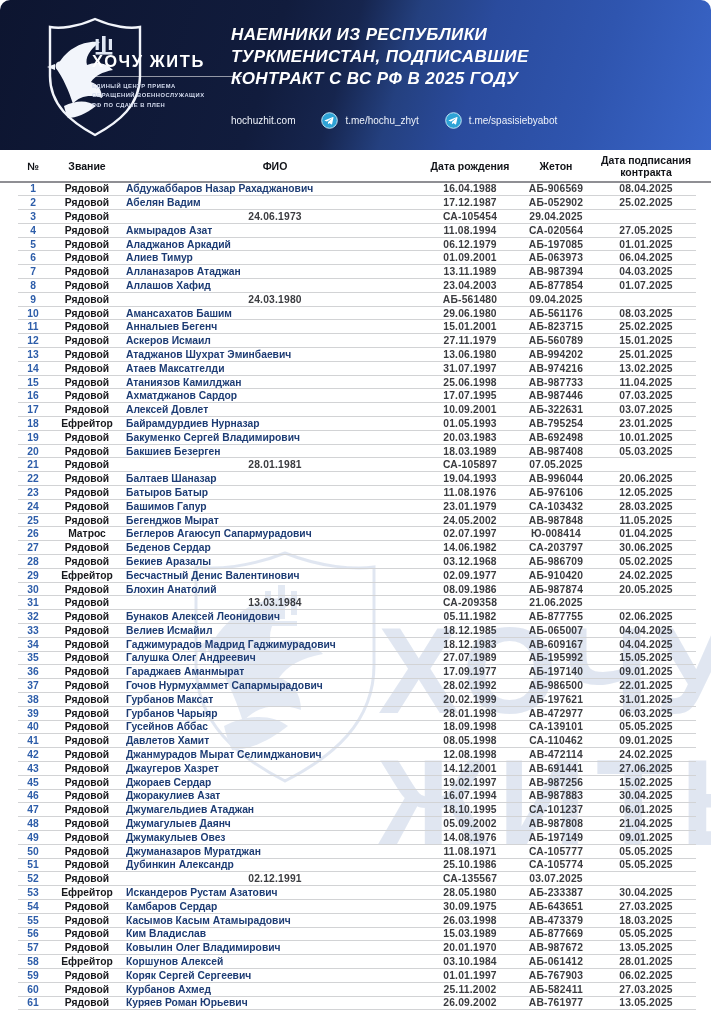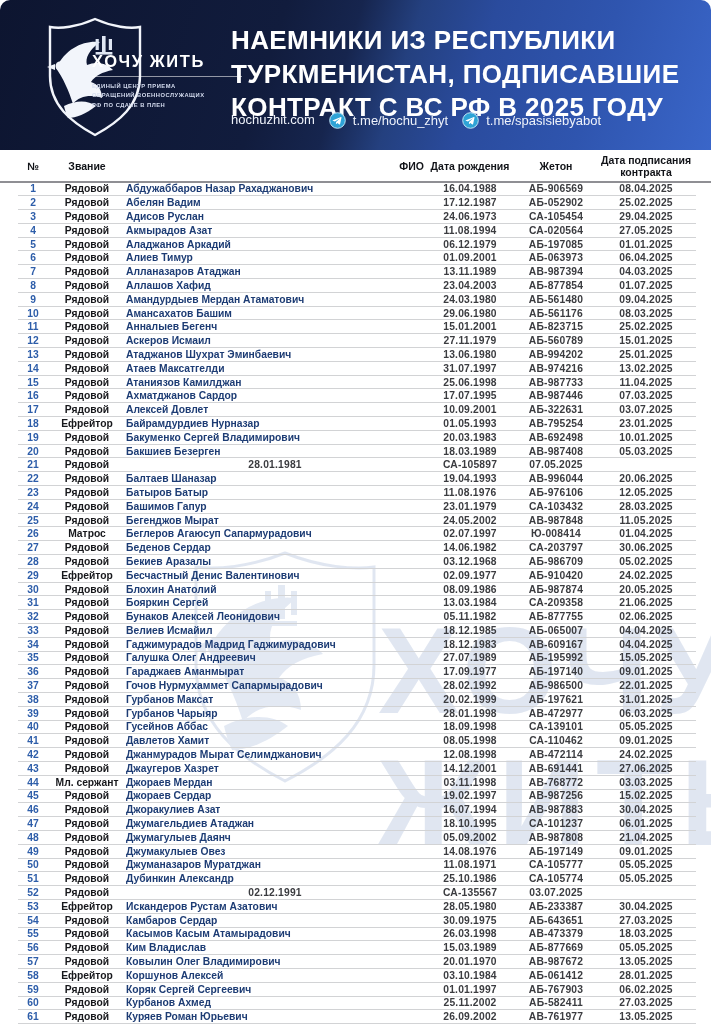--- a/index.html
+++ b/index.html
@@ -16,37 +16,37 @@
   .logo { position:absolute; left:28px; top:8px; width:210px; height:138px; }
   .logo svg.shield { position:absolute; left:6px; top:6px; }
   .logo-text { position:absolute; left:64px; top:44px; width:150px; }
   .brand {
     color:#fff; font-size:16.5px; font-weight:700; letter-spacing:1.6px; white-space:nowrap;
     padding-bottom:5px; border-bottom:1px solid rgba(255,255,255,.55); margin-bottom:5px;
   }
   .logo-sub { color:#d4dcef; font-size:5.8px; font-weight:700; letter-spacing:.5px; line-height:1.6; }
 
   .title-block { position:absolute; left:231px; top:24px; width:470px; }
-  .title-block h1 { color:#ffffff; font-size:26px; line-height:1.29; font-weight:700; letter-spacing:.4px; }
-  .links { position:absolute; left:231px; top:112px; display:flex; align-items:flex-start; gap:14px;
-           color:#eef2fa; font-size:13px; font-weight:500; }
+  .title-block h1 { color:#ffffff; font-size:17px; line-height:1.29; font-weight:700; letter-spacing:.4px;font-style:italic; }
+  .links { position:absolute; left:231px; top:112px; display:flex; align-items:center; gap:26px;
+           color:#eef2fa; font-size:10px; font-weight:500; }
   .tg { display:flex; align-items:center; gap:7px; }
   .tg svg { display:block; }
 
   
   .table { position:relative; width:711px; }
   .thead {
     display:grid; grid-template-columns:30px 78px 298px 92px 80px 100px;
     padding:5px 15px 2px 18px; margin:0; align-items:center;
     font-size:10.5px; font-weight:700; color:#111318; line-height:1.12;
     border-bottom:2px solid #8f8f94;
     min-height:32px;
   }
   .thead .h { text-align:center; }
-  .thead .h-name { text-align:right; }
+  .thead .h-name { text-align:center; }
   .tbody { position:relative; z-index:2; }
   .t-row {
     display:grid; grid-template-columns:30px 78px 298px 92px 80px 100px;
     margin:0 15px 0 18px; align-items:center; height:13.8px;
     border-bottom:1px solid #d2d3d5;
     font-size:10.3px; font-weight:700; white-space:nowrap;
   }
   .c-num  { text-align:center; color:#2d5da9; }
   .c-rank { text-align:center; color:#17181c; }
   .c-name { text-align:left;   color:#1d3c74; overflow:hidden; }
@@ -162,21 +162,20 @@
     <span class="c-rank">Рядовой</span>
     <span class="c-name">Абелян Вадим</span>
     <span class="c-dob">17.12.1987</span>
     <span class="c-badge">АБ-052902</span>
     <span class="c-date">25.02.2025</span>
   </div>
 
   <div class="t-row">
     <span class="c-num">3</span>
     <span class="c-rank">Рядовой</span>
-    <span class="c-name">Адисов Руслан</span>
     <span class="c-dob">24.06.1973</span>
     <span class="c-badge">СА-105454</span>
     <span class="c-date">29.04.2025</span>
   </div>
 
   <div class="t-row">
     <span class="c-num">4</span>
     <span class="c-rank">Рядовой</span>
     <span class="c-name">Акмырадов Азат</span>
     <span class="c-dob">11.08.1994</span>
@@ -216,21 +215,20 @@
     <span class="c-rank">Рядовой</span>
     <span class="c-name">Аллашов Хафид</span>
     <span class="c-dob">23.04.2003</span>
     <span class="c-badge">АБ-877854</span>
     <span class="c-date">01.07.2025</span>
   </div>
 
   <div class="t-row">
     <span class="c-num">9</span>
     <span class="c-rank">Рядовой</span>
-    <span class="c-name">Амандурдыев Мердан Атаматович</span>
     <span class="c-dob">24.03.1980</span>
     <span class="c-badge">АБ-561480</span>
     <span class="c-date">09.04.2025</span>
   </div>
 
   <div class="t-row">
     <span class="c-num">10</span>
     <span class="c-rank">Рядовой</span>
     <span class="c-name">Амансахатов Башим</span>
     <span class="c-dob">29.06.1980</span>
@@ -413,21 +411,20 @@
     <span class="c-rank">Рядовой</span>
     <span class="c-name">Блохин Анатолий</span>
     <span class="c-dob">08.09.1986</span>
     <span class="c-badge">АБ-987874</span>
     <span class="c-date">20.05.2025</span>
   </div>
 
   <div class="t-row">
     <span class="c-num">31</span>
     <span class="c-rank">Рядовой</span>
-    <span class="c-name">Бояркин Сергей</span>
     <span class="c-dob">13.03.1984</span>
     <span class="c-badge">СА-209358</span>
     <span class="c-date">21.06.2025</span>
   </div>
 
   <div class="t-row">
     <span class="c-num">32</span>
     <span class="c-rank">Рядовой</span>
     <span class="c-name">Бунаков Алексей Леонидович</span>
     <span class="c-dob">05.11.1982</span>
@@ -527,28 +524,20 @@
 
   <div class="t-row">
     <span class="c-num">43</span>
     <span class="c-rank">Рядовой</span>
     <span class="c-name">Джаугеров Хазрет</span>
     <span class="c-dob">14.12.2001</span>
     <span class="c-badge">АВ-691441</span>
     <span class="c-date">27.06.2025</span>
   </div>
 
-  <div class="t-row">
-    <span class="c-num">44</span>
-    <span class="c-rank">Мл. сержант</span>
-    <span class="c-name">Джораев Мердан</span>
-    <span class="c-dob">03.11.1998</span>
-    <span class="c-badge">АВ-768772</span>
-    <span class="c-date">03.03.2025</span>
-  </div>
 
   <div class="t-row">
     <span class="c-num">45</span>
     <span class="c-rank">Рядовой</span>
     <span class="c-name">Джораев Сердар</span>
     <span class="c-dob">19.02.1997</span>
     <span class="c-badge">АВ-987256</span>
     <span class="c-date">15.02.2025</span>
   </div>
 

